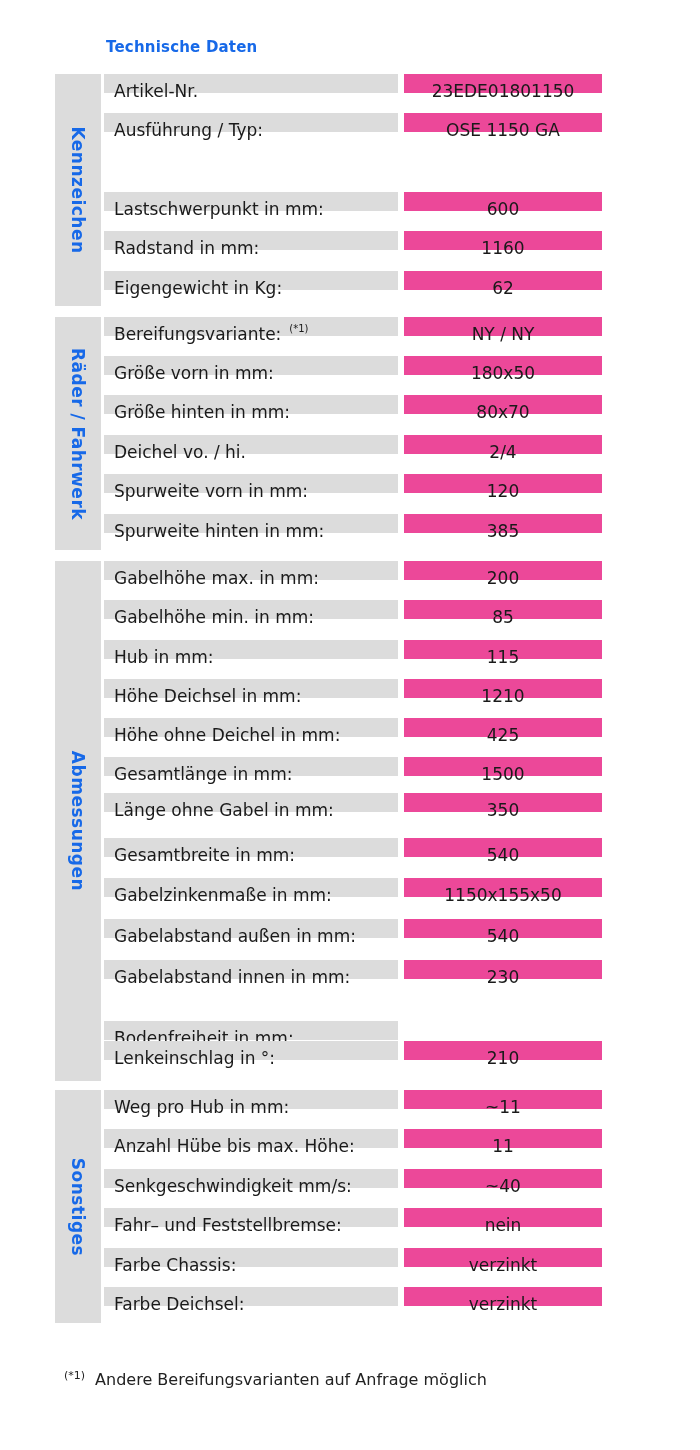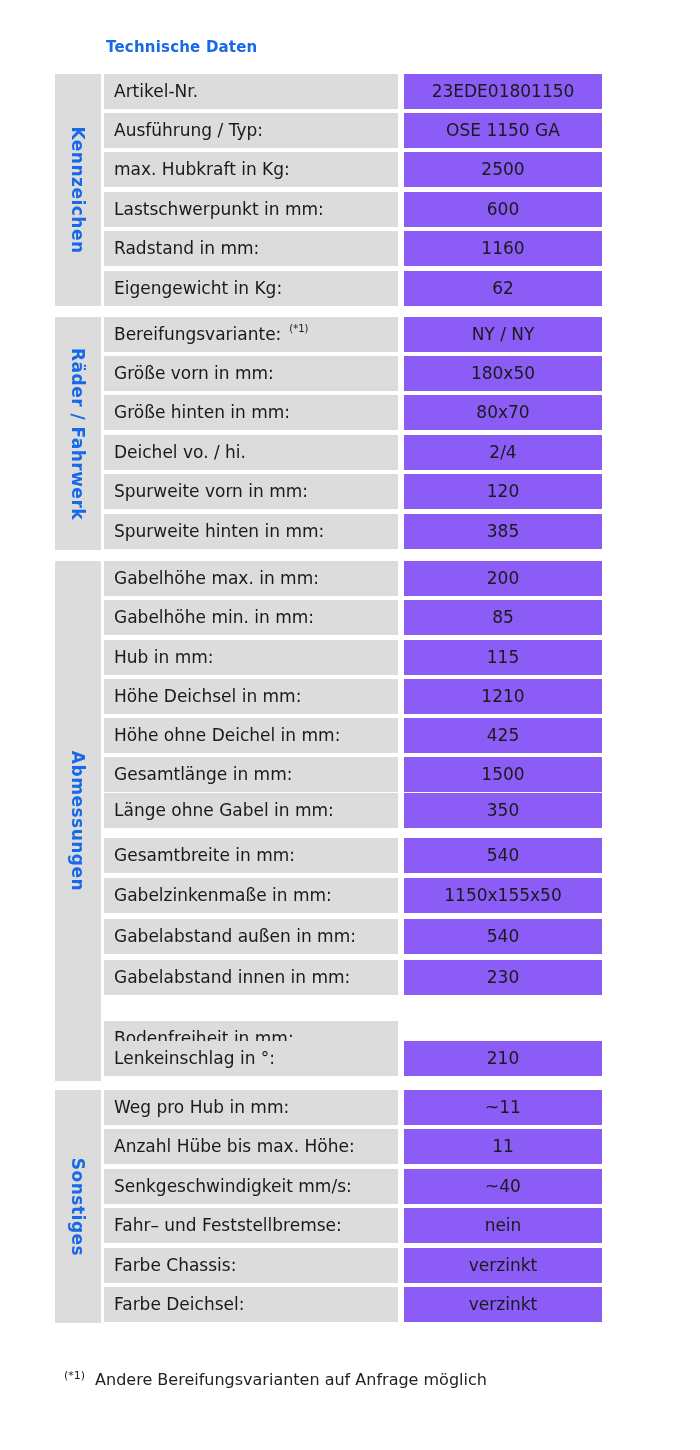--- a/index.html
+++ b/index.html
@@ -4,24 +4,24 @@
 <style>
   html, body { margin: 0; padding: 0; background: #ffffff; }
   body { width: 700px; height: 1450px; position: relative; overflow: hidden;
          font-family: "DejaVu Sans", sans-serif; color: #1a1a1a; }
   .title { position: absolute; left: 106px; top: 38px; font-size: 15px; font-weight: bold;
            color: #1769e8; letter-spacing: 0.2px; }
   .section { position: absolute; left: 55px; width: 550px; }
   .side { position: absolute; left: 0; top: 0; bottom: 0; width: 46px; background: #dcdcdc; }
   .side-label { position: absolute; left: 50%; top: 50%; transform: translate(-50%, -50%) rotate(90deg);
                 white-space: nowrap; color: #1769e8; font-weight: bold; font-size: 17px; letter-spacing: 0.5px; }
-  .row { position: absolute; left: 49px; width: 548px; height: 35px; }
+  .row { position: absolute; left: 49px; width: 548px; height: 19px; }
   .cell-label { position: absolute; left: 0; top: 0; width: 294px; height: 100%; background: #dcdcdc;
                 font-size: 17px; line-height: 35px; padding-left: 10px; box-sizing: border-box; white-space: nowrap; }
-  .cell-value { position: absolute; left: 300px; top: 0; width: 198px; height: 100%; background: #8b5cf6;
+  .cell-value { position: absolute; left: 300px; top: 0; width: 198px; height: 100%; background: #ec4899;
                 font-size: 17px; line-height: 35px; text-align: center; white-space: nowrap; }
   .sup { font-size: 10px; vertical-align: top; position: relative; top: -6px; margin-left: 8px; }
   .footnote { position: absolute; left: 64px; top: 1370px; font-size: 16px; color: #222; white-space: nowrap; }
   .footnote .fsup { font-size: 11px; position: relative; top: -6px; margin-right: 10px; }
 </style>
 </head>
 <body>
 
 <div class="title">Technische Daten</div>
 
@@ -29,24 +29,20 @@
   <div class="side">
     <div class="side-label">Kennzeichen</div>
   </div>
   <div class="row" style="top:0px;">
     <div class="cell-label">Artikel-Nr.</div>
     <div class="cell-value">23EDE01801150</div>
   </div>
   <div class="row" style="top:39px;">
     <div class="cell-label">Ausführung / Typ:</div>
     <div class="cell-value">OSE 1150 GA</div>
-  </div>
-  <div class="row" style="top:78px;">
-    <div class="cell-label">max. Hubkraft in Kg:</div>
-    <div class="cell-value">2500</div>
   </div>
   <div class="row" style="top:118px;">
     <div class="cell-label">Lastschwerpunkt in mm:</div>
     <div class="cell-value">600</div>
   </div>
   <div class="row" style="top:157px;">
     <div class="cell-label">Radstand in mm:</div>
     <div class="cell-value">1160</div>
   </div>
   <div class="row" style="top:197px;">

